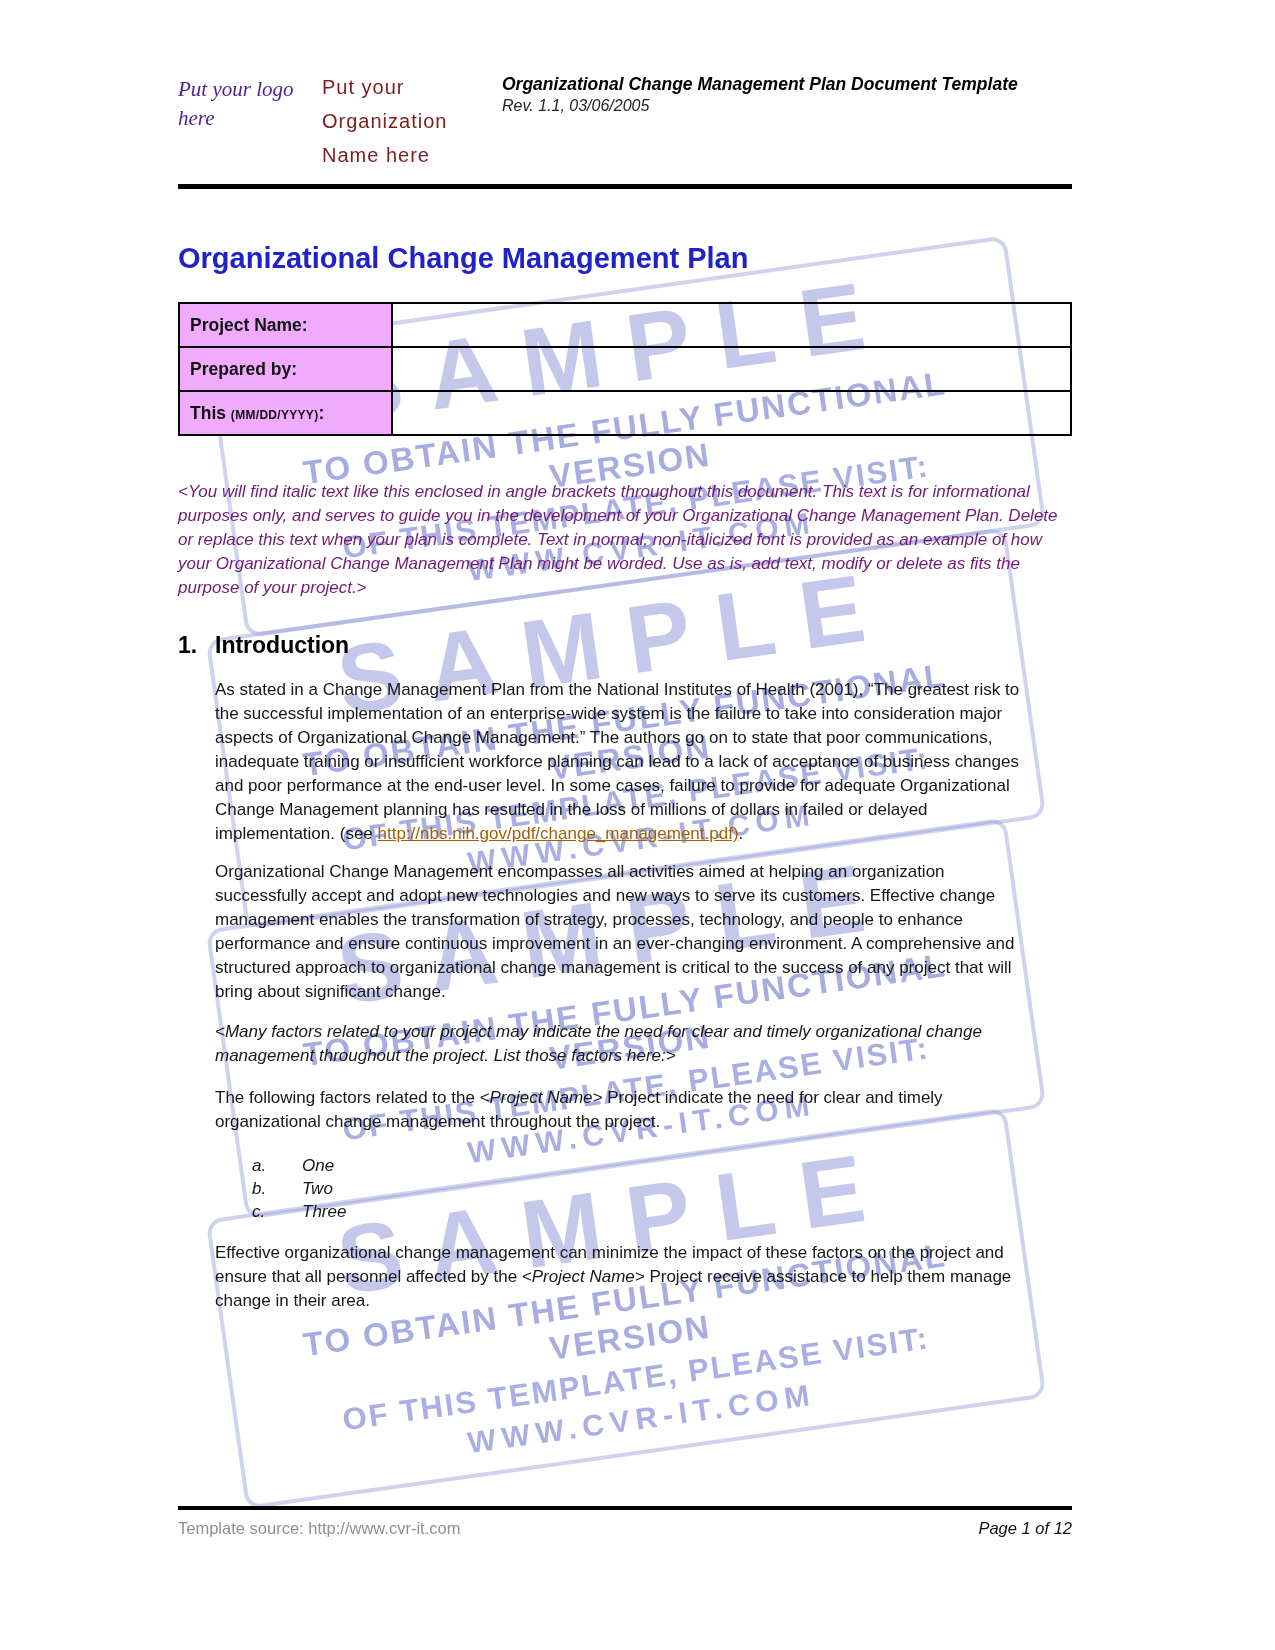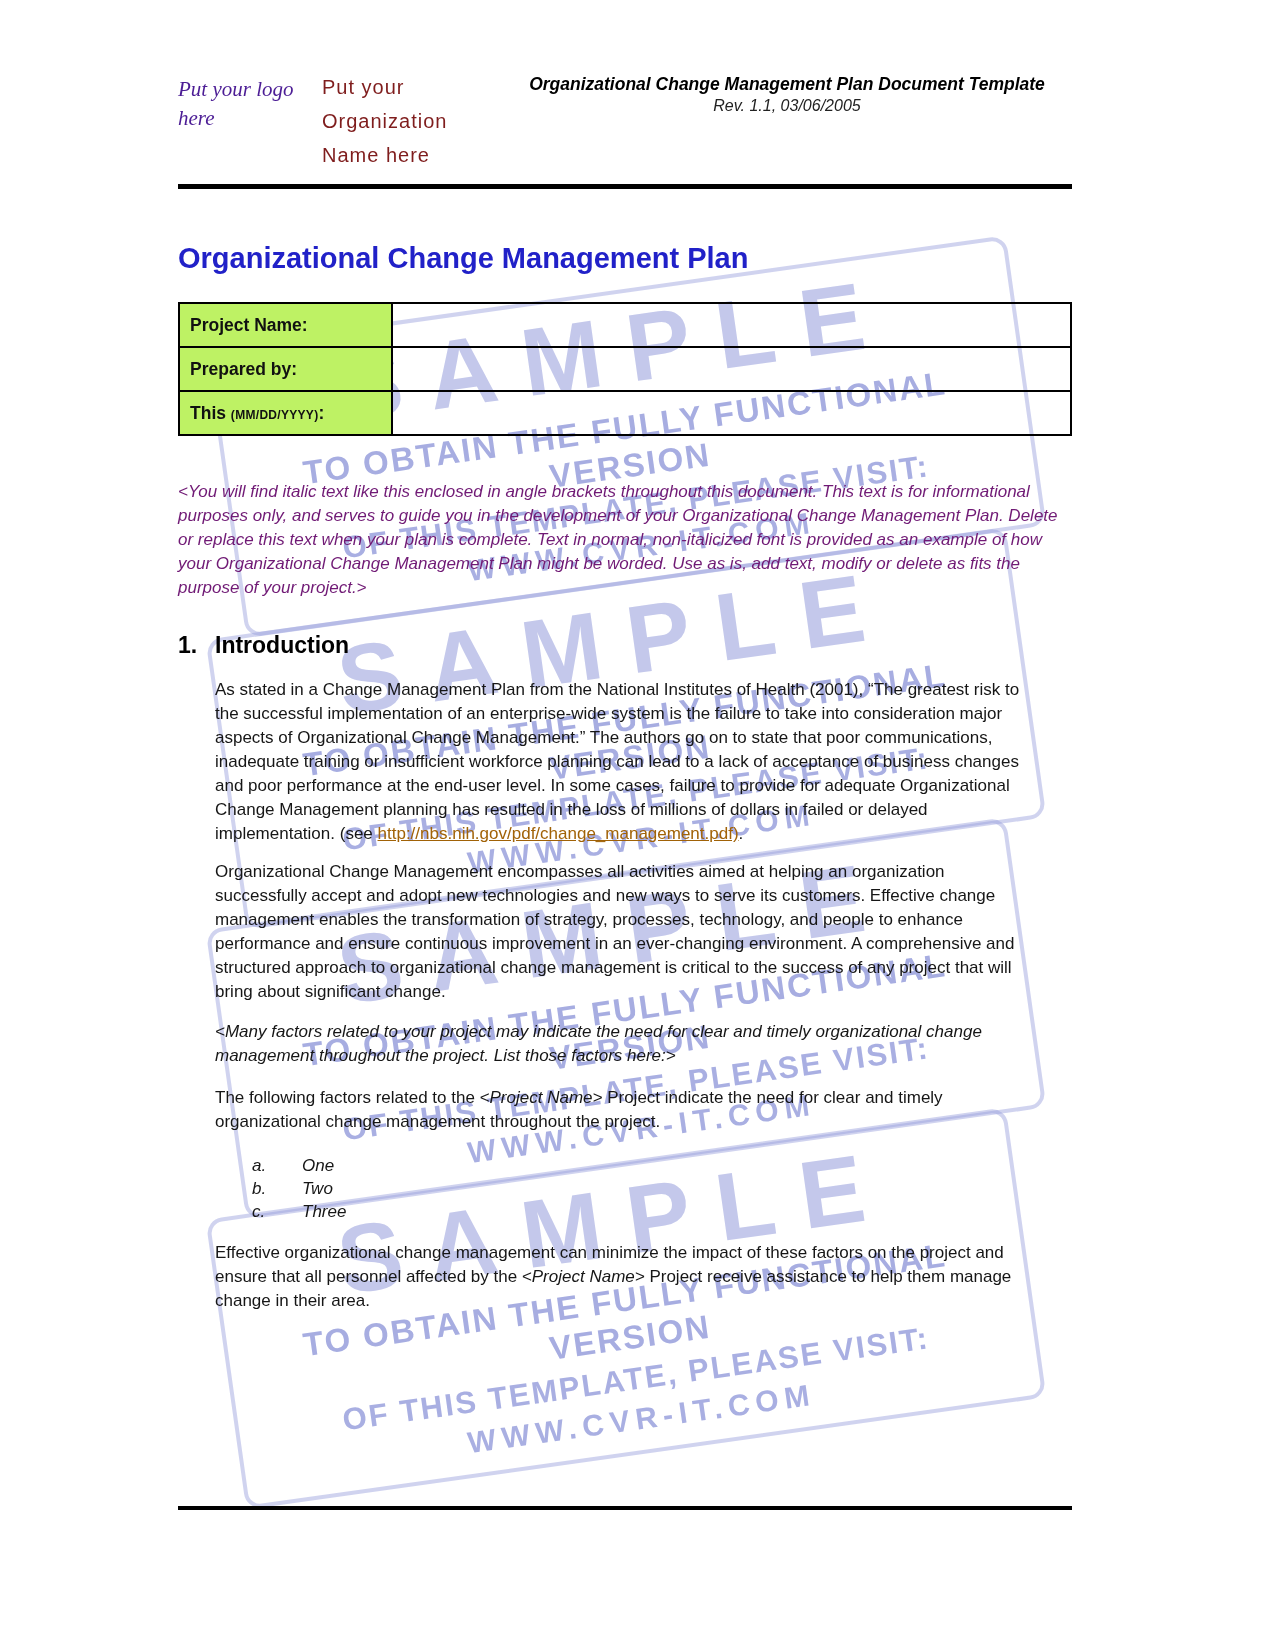--- a/index.html
+++ b/index.html
@@ -28,31 +28,31 @@
 
   
   .content { position:relative; z-index:1; padding:70px 203px 0 178px; }
 
   .hdr { display:flex; align-items:flex-start; }
   .hdr-logo {
     width:130px; font-family:"Liberation Serif","DejaVu Serif",serif;
     font-style:italic; font-size:21px; line-height:29px; padding-top:5px; color:#4c1d95;
   }
   .hdr-org { width:180px; margin-left:14px; font-size:20px; line-height:34px; letter-spacing:1px; color:#7f1d1d; }
-  .hdr-right { flex:1; text-align:center; padding-top:3px; }
+  .hdr-right { flex:1; text-align:left; padding-top:3px; }
   .hdr-title { font-weight:bold; font-style:italic; font-size:17.5px; line-height:22px; color:#000; }
   .hdr-rev { font-style:italic; font-size:16px; margin-top:2px; color:#222; }
 
   .rule { height:5px; background:#000; margin-top:12px; }
 
   .doc-title { margin-top:52px; color:#2121c8; font-weight:bold; font-size:29px; line-height:34px; }
 
   table.info { margin-top:27px; width:100%; border-collapse:collapse; }
   table.info td { border:2px solid #000; height:40px; vertical-align:middle; }
-  td.lbl { width:200px; background:#bef264; font-weight:bold; font-size:17.5px; padding-left:10px; }
+  td.lbl { width:200px; background:#f0abfc; font-weight:bold; font-size:17.5px; padding-left:10px; }
   td.val { background:transparent; }
   .lbl-small { font-size:12px; letter-spacing:0.3px; }
 
   .note { margin-top:44px; font-style:italic; font-size:17px; line-height:24px; color:#701a75; }
 
   .sec-h { margin-top:30px; display:flex; font-weight:bold; font-size:23px; line-height:30px; color:#000; }
   .sec-num { width:37px; }
 
   .body-p { margin:18px 0 0 37px; font-size:17px; line-height:24px; color:#161616; max-width:822px; }
   .body-p.tight { margin-top:14px; }
@@ -168,15 +168,19 @@
         <span>Three</span>
       </div>
     </div>
 
     <p class="body-p"><span>Effective organizational change management can minimize the impact of these factors on the project and ensure that all personnel affected by the </span><span class="inl-em">&lt;Project Name&gt;</span><span> Project receive assistance to help them manage change in their area.</span></p>
 
   </div>
 
   <div class="footer">
     <div class="f-rule"></div>
+    <div class="f-row">
+      <span class="f-src">Template source: http://www.cvr-it.com</span>
+      <span class="f-page">Page 1 of 12</span>
+    </div>
   </div>
 
 </div>
 
 </body></html>

